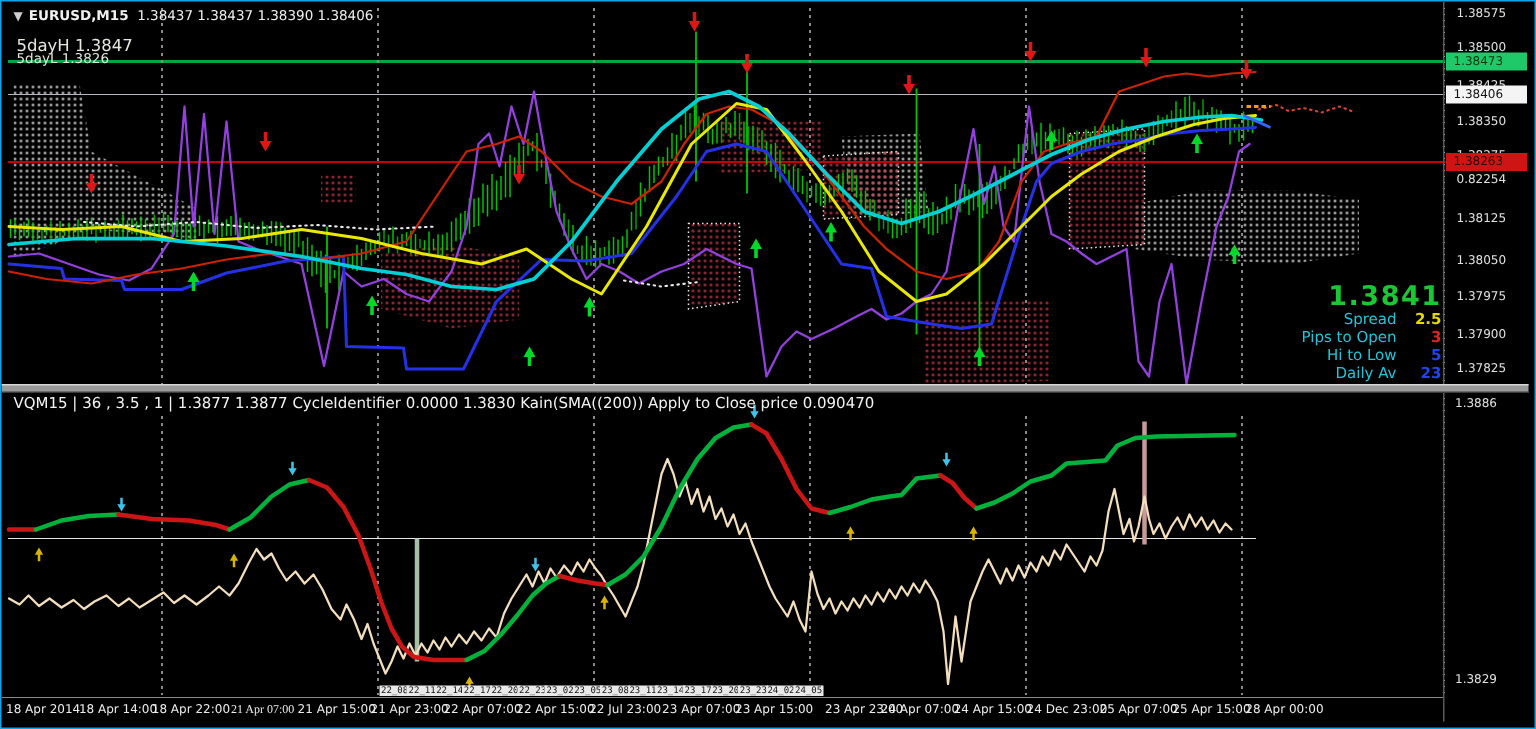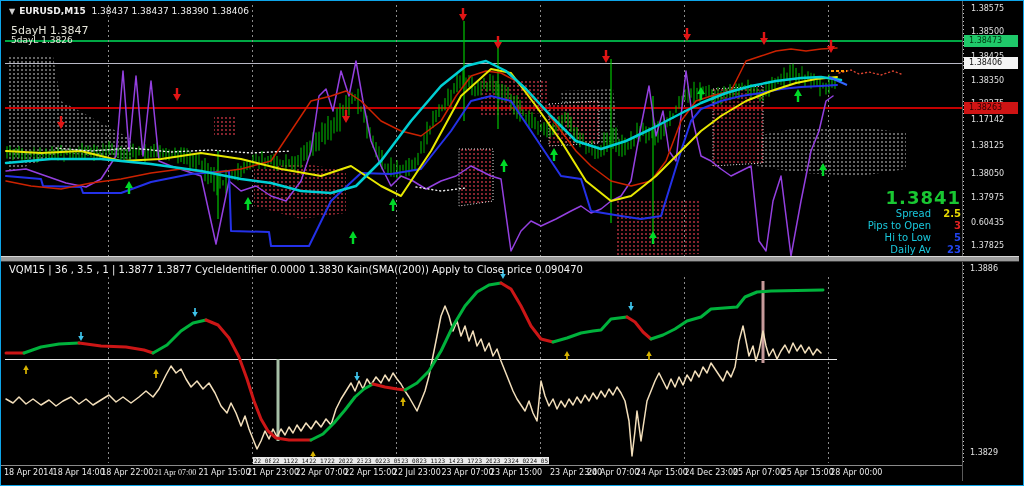--- a/index.html
+++ b/index.html
@@ -417,25 +417,25 @@
 
   <div class="txt" id="lbl-5dh">5dayH 1.3847</div>
   <div class="txt" id="lbl-5dl">5dayL 1.3826</div>
 
   <div id="axis-col">
       <span class="tick" style="top: 3px;">1.38575</span>
       <span class="tick" style="top: 26px;">1.38500</span>
       <span class="tick" style="top: 51px;">1.38425</span>
       <span class="tick" style="top: 75px;">1.38350</span>
       <span class="tick" style="top: 98px;">1.38275</span>
-      <span class="tick" style="top: 114px;">1.17142</span>
+      <span class="tick" style="top: 114px;">0.82254</span>
       <span class="tick" style="top: 140px;">1.38125</span>
       <span class="tick" style="top: 168px;">1.38050</span>
       <span class="tick" style="top: 192px;">1.37975</span>
-      <span class="tick" style="top: 217px;">0.60435</span>
+      <span class="tick" style="top: 217px;">1.37900</span>
       <span class="tick" style="top: 240px;">1.37825</span>
     </div>
 
   <div class="pricebox" id="box-high" style="top:34px">1.38473</div>
   <div class="pricebox" id="box-cur" style="top:56px">1.38406</div>
   <div class="pricebox" id="box-low" style="top:101px">1.38263</div>
 
   <div id="info-panel">
     <div id="info-price" style="color: rgb(25, 200, 50);">1.3841</div>
     <div class="inforow">

